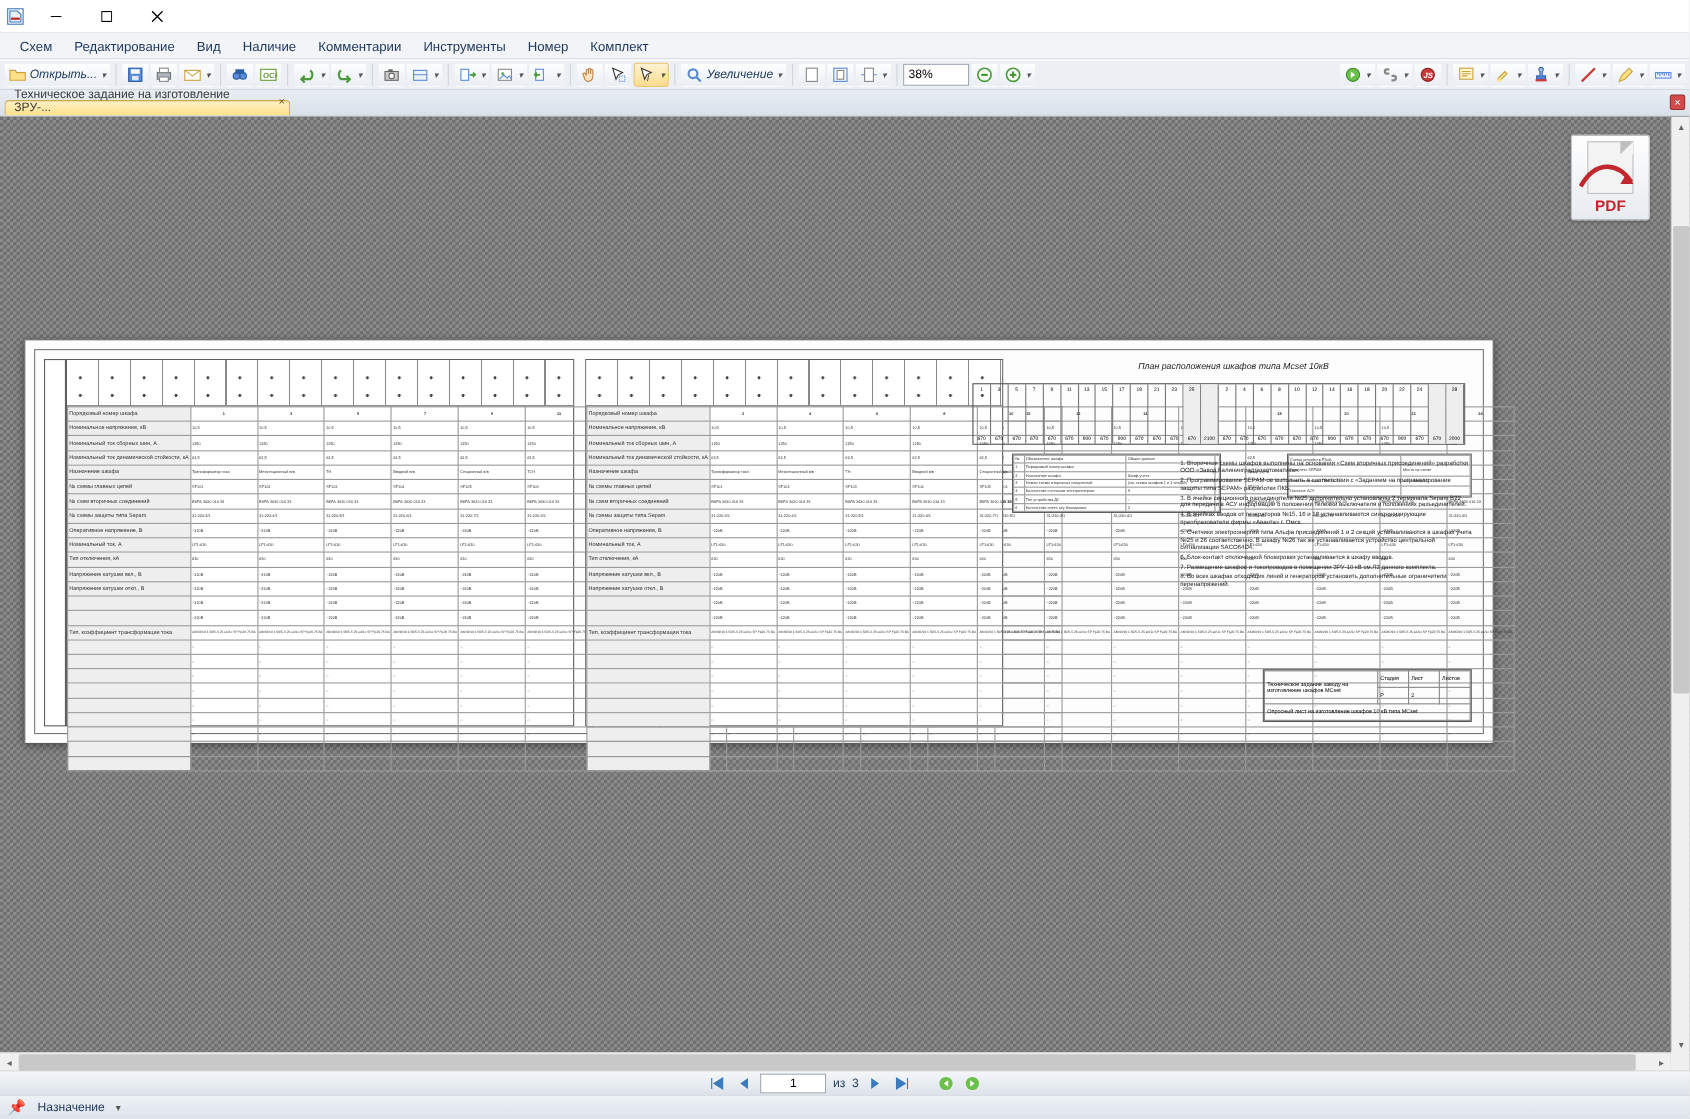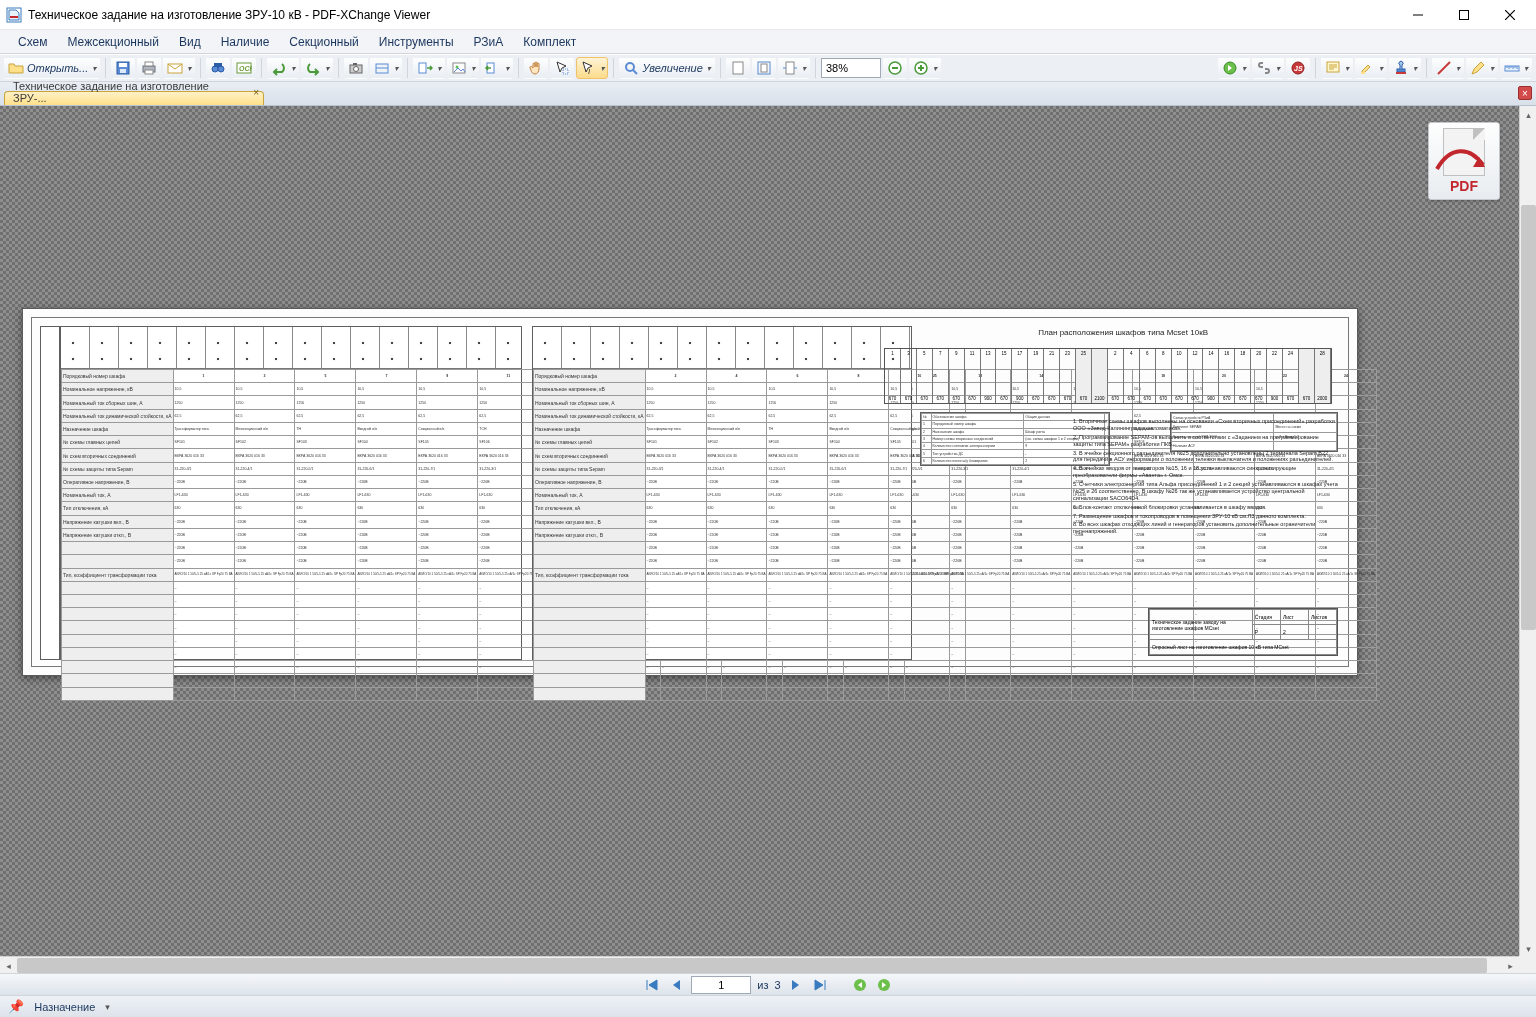--- a/index.html
+++ b/index.html
@@ -43,21 +43,21 @@
   .panel table { width:100%; height:100%; border-collapse:collapse; font-size:3.5px; color:#333; }
   .panel td, .panel th { border:1px solid #9a9a9a; padding:0 1px; overflow:hidden; white-space:nowrap; }
   .schembar { height:42px; background:repeating-linear-gradient(90deg,#fff,#fff 28px,#888 28px,#888 29px); border-bottom:1px solid #777; position:relative; }
   .schembar::after { content:""; position:absolute; inset:4px 2px; background-image:radial-gradient(circle at 10px 12px,#444 1.2px,transparent 1.6px),radial-gradient(circle at 10px 28px,#444 1.2px,transparent 1.6px); background-size:29px 42px; }
   .tinyrows td { height:6px; }
   .hlabel { font-size:5px; padding:1px 2px; background:#eee; border-right:1px solid #999; white-space:nowrap; }
   
   .titleblock { position:absolute; right:10px; bottom:10px; width:190px; height:48px; border:1px solid #555; font-size:5px; }
   .titleblock table { width:100%; height:100%; border-collapse:collapse; }
   .titleblock td { border:1px solid #888; padding:0 2px; }
-  .plan-title { position:absolute; right:140px; top:10px; font-size:8px; color:#222; }
+  .plan-title { position:absolute; right:140px; top:10px; font-size:8px; font-style:italic; color:#222; }
   .notesblock { position:absolute; right:10px; top:100px; width:265px; font-size:5.5px; color:#222; line-height:1.25; }
   .notesblock div { margin-bottom:2px; }
   
   .plan { position:absolute; right:16px; top:30px; width:448px; height:56px; border:1px solid #555; }
   .plan .cells { display:flex; height:100%; }
   .plan .cell { flex:1; border-right:1px solid #777; position:relative; font-size:4.5px; display:flex; align-items:flex-end; justify-content:center; padding-bottom:2px; }
   .plan .big { background:#eee; }
   
   .pagenav { height:22px; background:linear-gradient(#f5f7fa,#dde3ea); border-top:1px solid #cfd5db; display:flex; align-items:center; justify-content:center; gap:6px; font-size:11px; color:#1b365d; }
   .navbtn { width:18px; height:18px; display:flex; align-items:center; justify-content:center; border-radius:3px; }
@@ -77,21 +77,20 @@
 </style>
 </head>
 <body>
 
 <div class="titlebar">
   <svg class="app-icon" viewBox="0 0 16 16">
       <rect x="1" y="1" width="14" height="14" fill="#fff" stroke="#3b7bbf"></rect>
       <path d="M3 3h7l3 3v7H3z" fill="#e8f1fa" stroke="#3b7bbf"></path>
       <rect x="4" y="9" width="8" height="2" fill="#c1272d"></rect>
     </svg>
-  <div class="title">Техническое задание на изготовление ЗРУ-10 кВ - PDF-XChange Viewer</div>
   <div class="winbtns">
     <div class="winbtn">
         <svg width="10" height="10">
           <path d="M0 5h10" stroke="#000" stroke-width="1"></path>
         </svg>
       </div>
     <div class="winbtn">
         <svg width="10" height="10">
           <rect x="0.5" y="0.5" width="9" height="9" fill="none" stroke="#000"></rect>
         </svg>
@@ -99,26 +98,26 @@
     <div class="winbtn close">
         <svg width="10" height="10">
           <path d="M0 0l10 10M10 0L0 10" stroke="#000" stroke-width="1.2"></path>
         </svg>
       </div>
   </div>
 </div>
 
 <div class="menubar">
   <div class="menu-item">Схем</div>
-  <div class="menu-item">Межсекционный</div>
+  <div class="menu-item">Редактирование</div>
   <div class="menu-item">Вид</div>
   <div class="menu-item">Наличие</div>
-  <div class="menu-item">Секционный</div>
+  <div class="menu-item">Комментарии</div>
   <div class="menu-item">Инструменты</div>
-  <div class="menu-item">РЗиА</div>
+  <div class="menu-item">Номер</div>
   <div class="menu-item">Комплект</div>
 </div>
 
 <div class="toolbar">
   <div class="tbtn">
     <svg class="ticon" viewBox="0 0 16 16">
         <path d="M1 4h5l1 2h8v7H1z" fill="#ffe08a" stroke="#c9a33c"></path>
       </svg>
     <span class="lbl">Открыть...</span>
       <span class="dd">▾</span>

